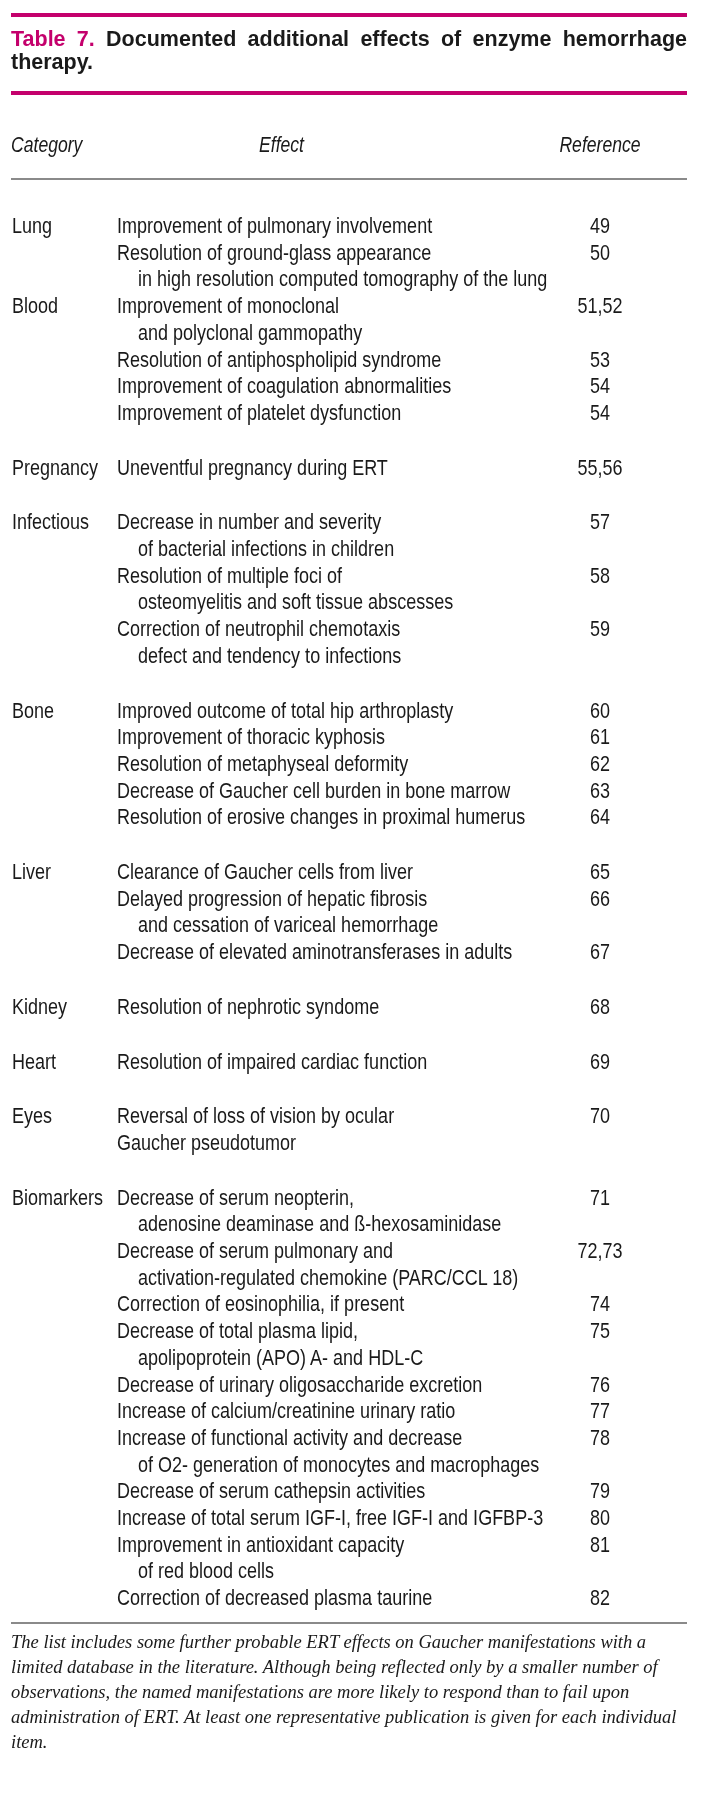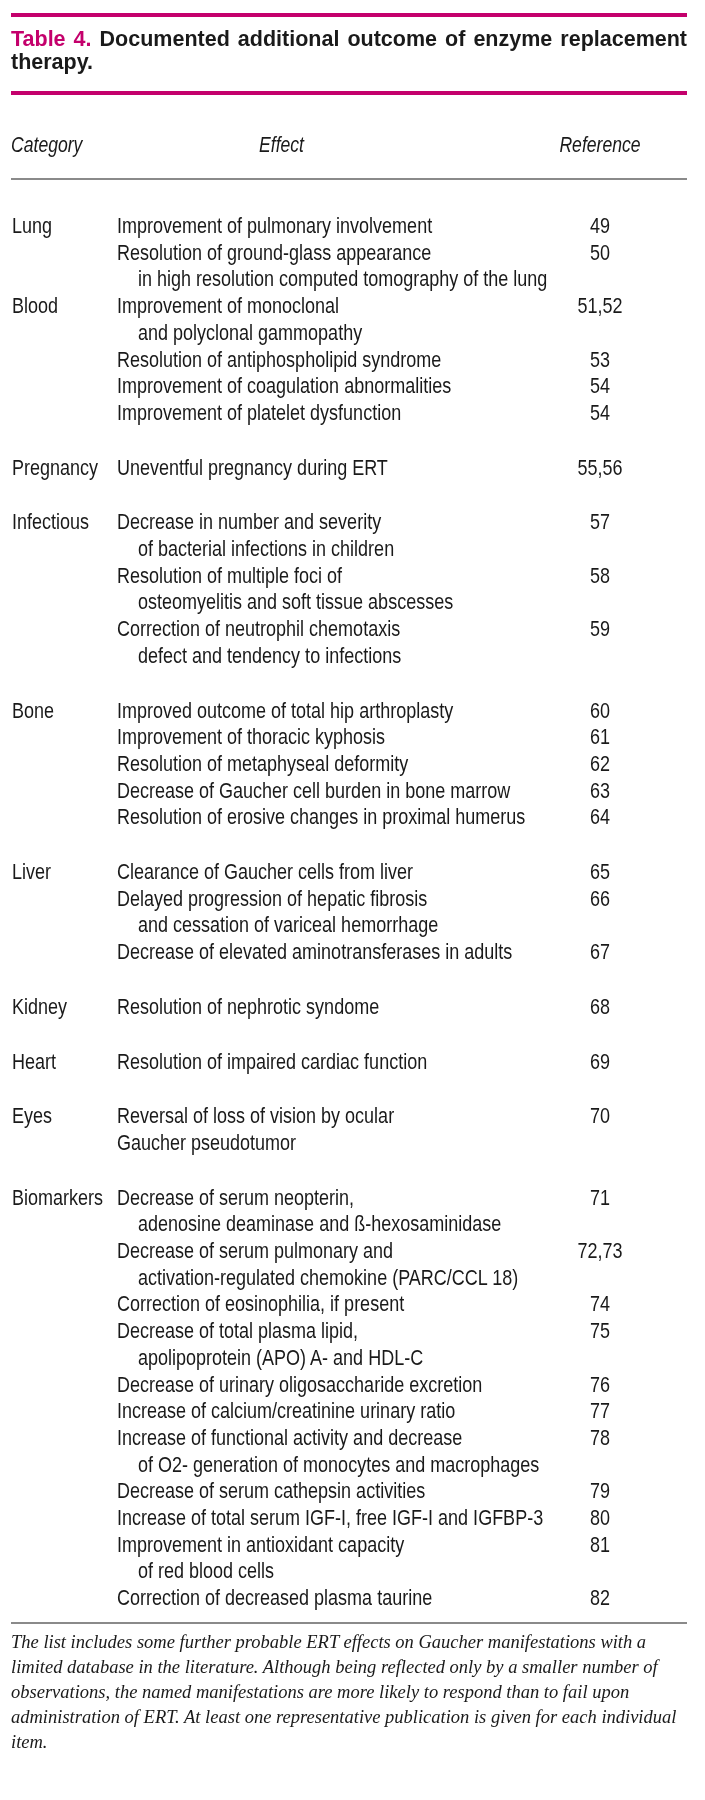--- a/index.html
+++ b/index.html
@@ -23,21 +23,21 @@
   .cell.eff.cont { left: 138px; }
   .cell.ref { left: 540px; width: 120px; text-align: center; transform-origin: center center; }
   .footnote { position: absolute; left: 11px; top: 1630px; width: 676px;
     font-family: "Liberation Serif", serif; font-style: italic; font-size: 18.5px;
     line-height: 25px; color: #1a1a1a; }
 </style>
 </head>
 <body>
 
 <div class="rule-magenta" style="top:13px"></div>
-<div class="title"><span class="lbl">Table 4.</span><span> Documented additional outcome of enzyme replacement therapy.</span></div>
+<div class="title"><span class="lbl">Table 7.</span><span> Documented additional effects of enzyme hemorrhage therapy.</span></div>
 <div class="rule-magenta" style="top:91px"></div>
 
 <div class="hdr hdr-cat">Category</div>
 <div class="hdr hdr-eff">Effect</div>
 <div class="hdr hdr-ref">Reference</div>
 <div class="rule-gray" style="top:178px"></div>
 
 <div id="table-body">
     <div class="cell cat" style="top: 212px;">Lung</div>
     <div class="cell ref" style="top: 212px;">49</div>

